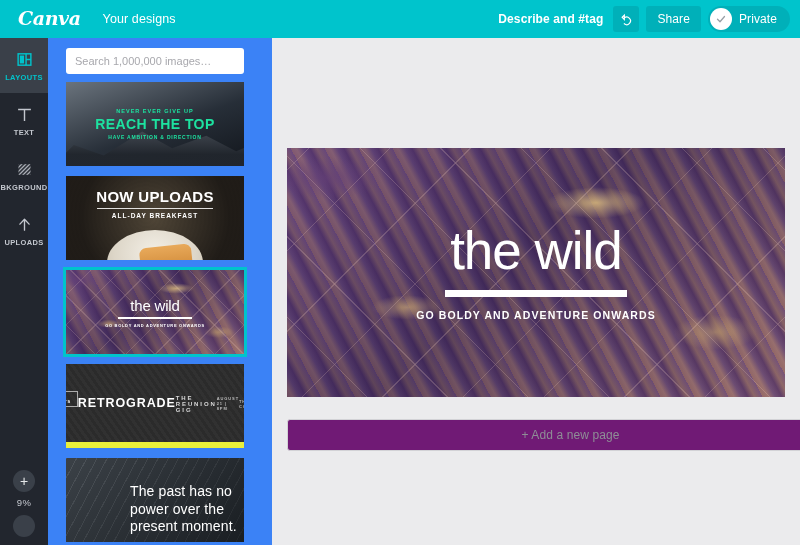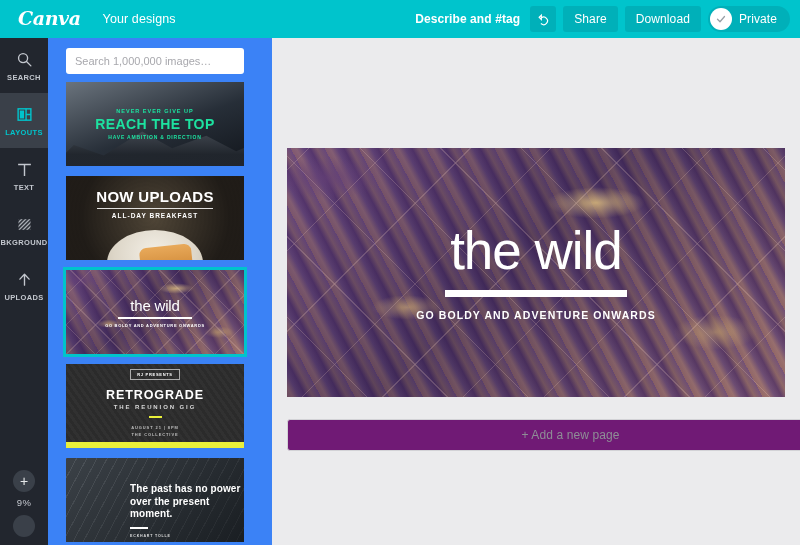--- a/index.html
+++ b/index.html
@@ -195,21 +195,21 @@
   .t3-sub { color: #fff; font-size: 4px; font-weight: 700; letter-spacing: .7px; }
 
   
   .t4-bg {
     position: absolute; inset: 0;
     background:
       repeating-linear-gradient(55deg, #2b2b2b 0px, #2b2b2b 3px, #313131 3px, #313131 6px),
       #2b2b2b;
   }
   .t4-bar { position: absolute; left: 0; right: 0; bottom: 0; height: 6px; background: #e9f03a; }
-  .t4-wrap { position: absolute; inset: 0; display: flex; flex-direction: column;
+  .t4-wrap { position: absolute; inset: 0; display: flex; flex-direction: row;
     align-items: center; justify-content: center; padding-bottom: 6px; }
   .t4-badge {
     border: 1px solid rgba(255,255,255,.6); color: #fff;
     font-size: 4px; font-weight: 700; letter-spacing: .7px;
     padding: 2px 6px; margin-bottom: 8px;
   }
   .t4-title { color: #fff; font-size: 12.5px; font-weight: 800; letter-spacing: .9px; }
   .t4-sub { color: #d8d8d8; font-size: 6px; font-weight: 600; letter-spacing: 1.9px; margin-top: 2px; }
   .t4-dash { width: 13px; height: 2.5px; background: #e9f03a; margin: 6px 0 7px; }
   .t4-date { color: #bdbdbd; font-size: 4px; font-weight: 700; letter-spacing: .9px; }
@@ -218,21 +218,21 @@
   
   .t5-bg {
     position: absolute; inset: 0;
     background:
       linear-gradient(135deg, rgba(60,66,72,.6), rgba(20,24,28,.85)),
       repeating-linear-gradient(118deg, #6a7076 0px, #6a7076 1px, #3a4046 1px, #3a4046 9px),
       repeating-linear-gradient(28deg, rgba(150,158,166,.5) 0px, rgba(150,158,166,.5) 1px, rgba(45,50,56,.6) 1px, rgba(45,50,56,.6) 12px),
       #383e44;
   }
   .t5-text { position: absolute; left: 36%; top: 30%; }
-  .t5-quote { color: #fff; font-size: 10px; font-weight: 700; line-height: 1.25; letter-spacing: .1px; }
+  .t5-quote { color: #fff; font-size: 14px; font-weight: 400; line-height: 1.25; letter-spacing: .1px; }
   .t5-rule { width: 18px; height: 2.5px; background: #fff; margin: 6px 0 5px; }
   .t5-attrib { color: #dcdcdc; font-size: 3.6px; font-weight: 700; letter-spacing: .8px; }
 
   
   .main {
     position: absolute; left: 272px; top: 38px; width: 528px; height: 507px;
     background: #ebebed; overflow: hidden;
   }
   .canvas {
     position: absolute; left: 15px; top: 110px;
@@ -272,44 +272,34 @@
     <div class="header-right">
       <div class="describe-tag">Describe and #tag</div>
 
       <button class="hbtn icon-only">
         <svg width="13" height="13" viewBox="0 0 24 24">
           <path d="M8 7 L8 4 L4 8 L8 12 L8 9 A7 7 0 1 1 8 20" fill="none" stroke="#ffffff" stroke-width="2.2" stroke-linecap="square"></path>
         </svg>
       </button>
 
       <button class="hbtn">Share</button>
-      <button class="hbtn">Download</button>
 
       <div class="private-toggle">
         <span class="check-circle">
           <svg width="12" height="12" viewBox="0 0 24 24">
             <path d="M5 12.5 L10 17.5 L19 7" fill="none" stroke="#9aa0a6" stroke-width="2.6" stroke-linecap="round" stroke-linejoin="round"></path>
           </svg>
         </span>
         <span class="private-label">Private</span>
       </div>
     </div>
   </div>
 
   <div class="rail">
 
-    <div class="rail-item">
-      <span class="rail-icon">
-        <svg width="17" height="17" viewBox="0 0 24 24">
-          <circle cx="10" cy="10" r="6.4" fill="none" stroke="currentColor" stroke-width="1.9"></circle>
-          <path d="M14.8 14.8 L21 21" stroke="currentColor" stroke-width="1.9" stroke-linecap="round"></path>
-        </svg>
-      </span>
-      <span class="rail-label">SEARCH</span>
-    </div>
 
     <div class="rail-item active">
       <span class="rail-icon">
         <svg width="17" height="17" viewBox="0 0 24 24">
           <rect x="3" y="4" width="18" height="16" fill="none" stroke="currentColor" stroke-width="2"></rect>
           <rect x="5.4" y="6.4" width="6" height="11.2" fill="currentColor"></rect>
           <path d="M14.2 4 L14.2 20 M14.2 12 L21 12" stroke="currentColor" stroke-width="2"></path>
         </svg>
       </span>
       <span class="rail-label">LAYOUTS</span>

